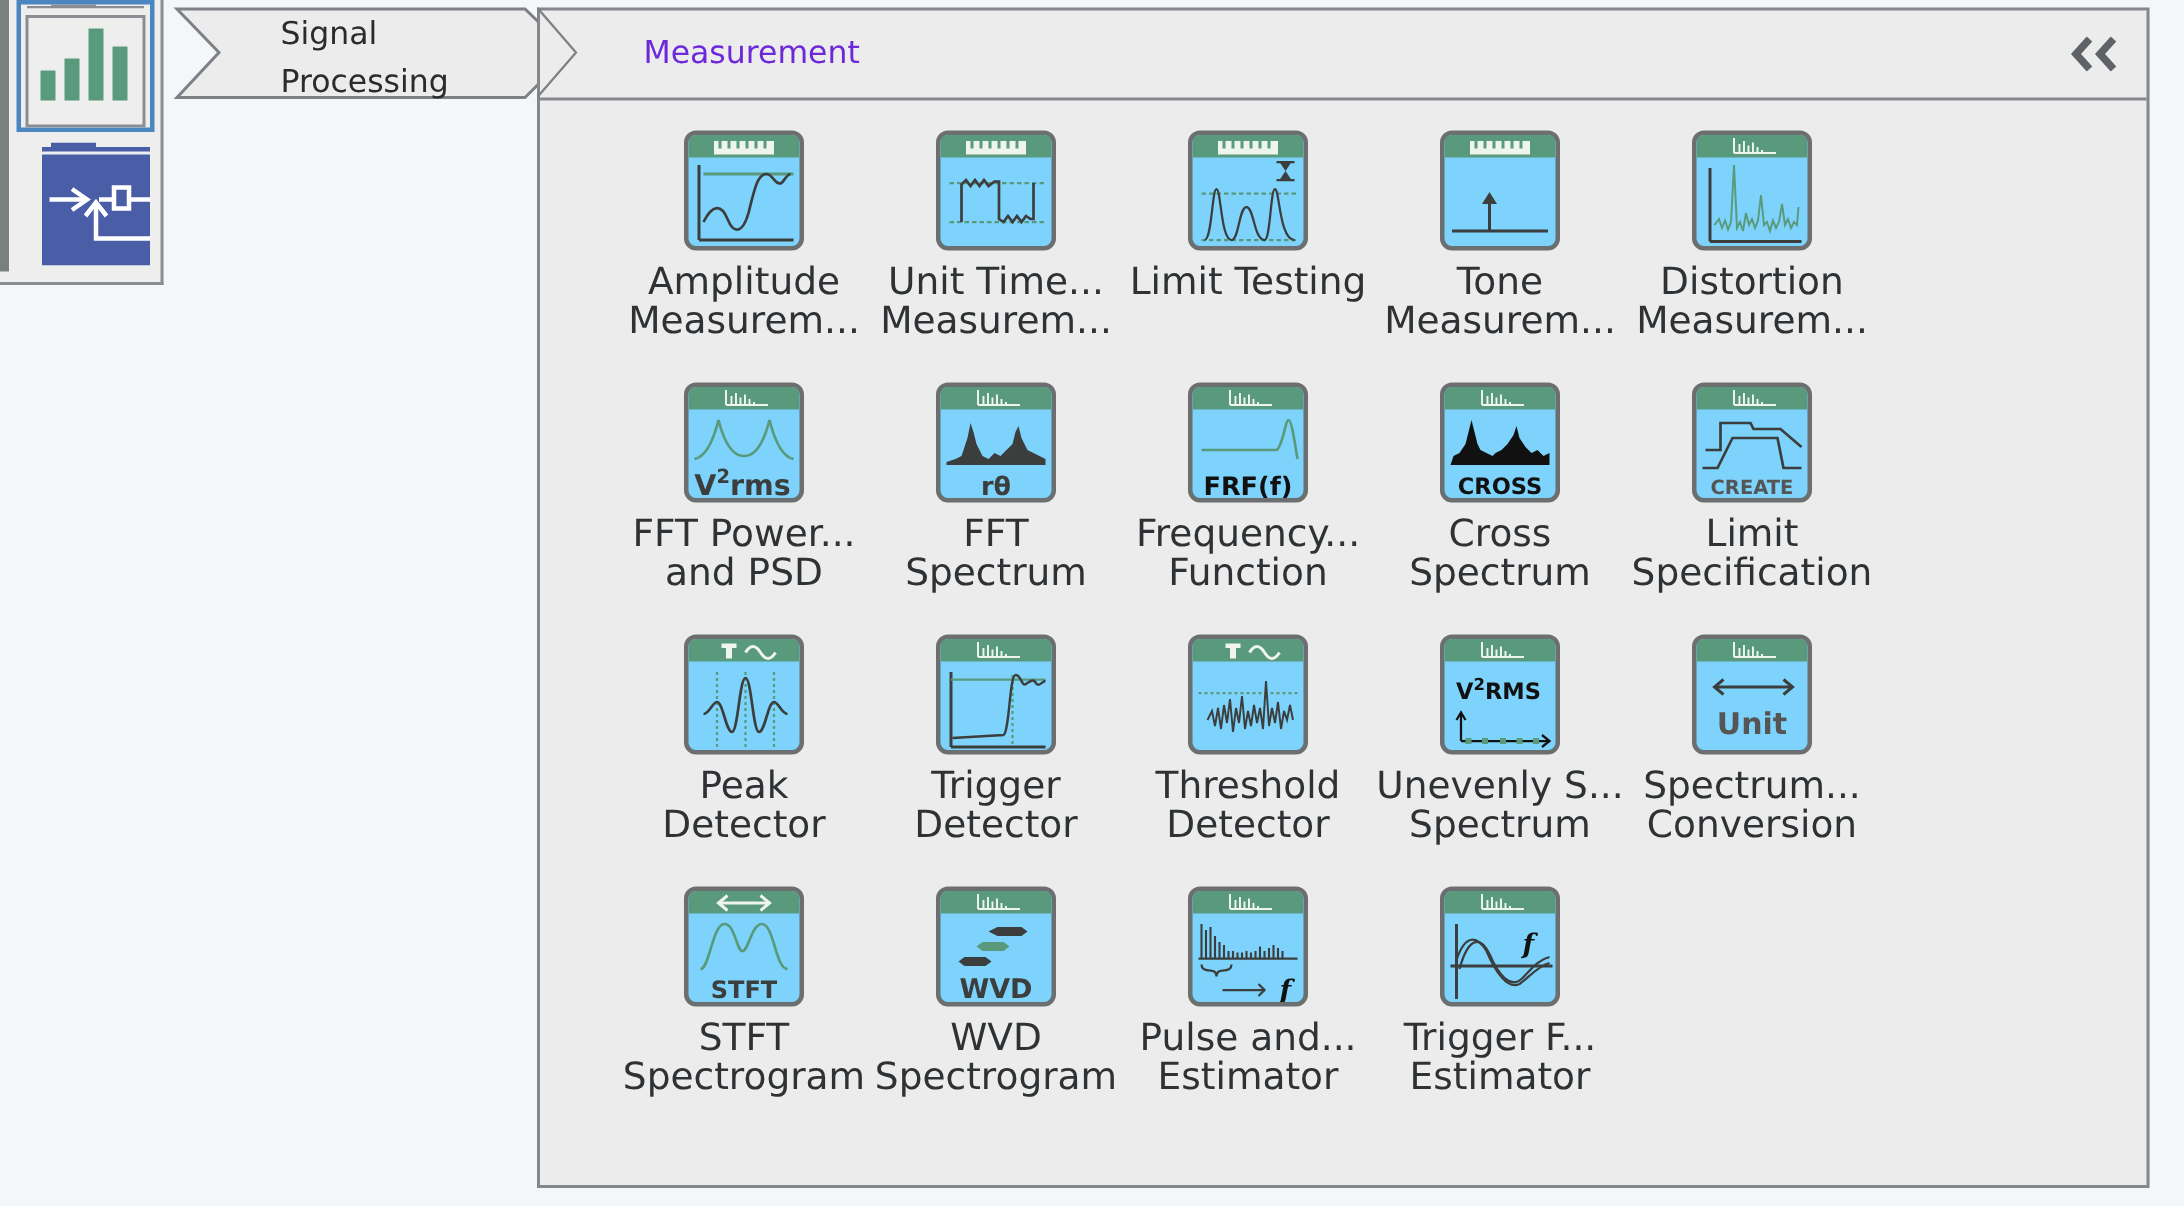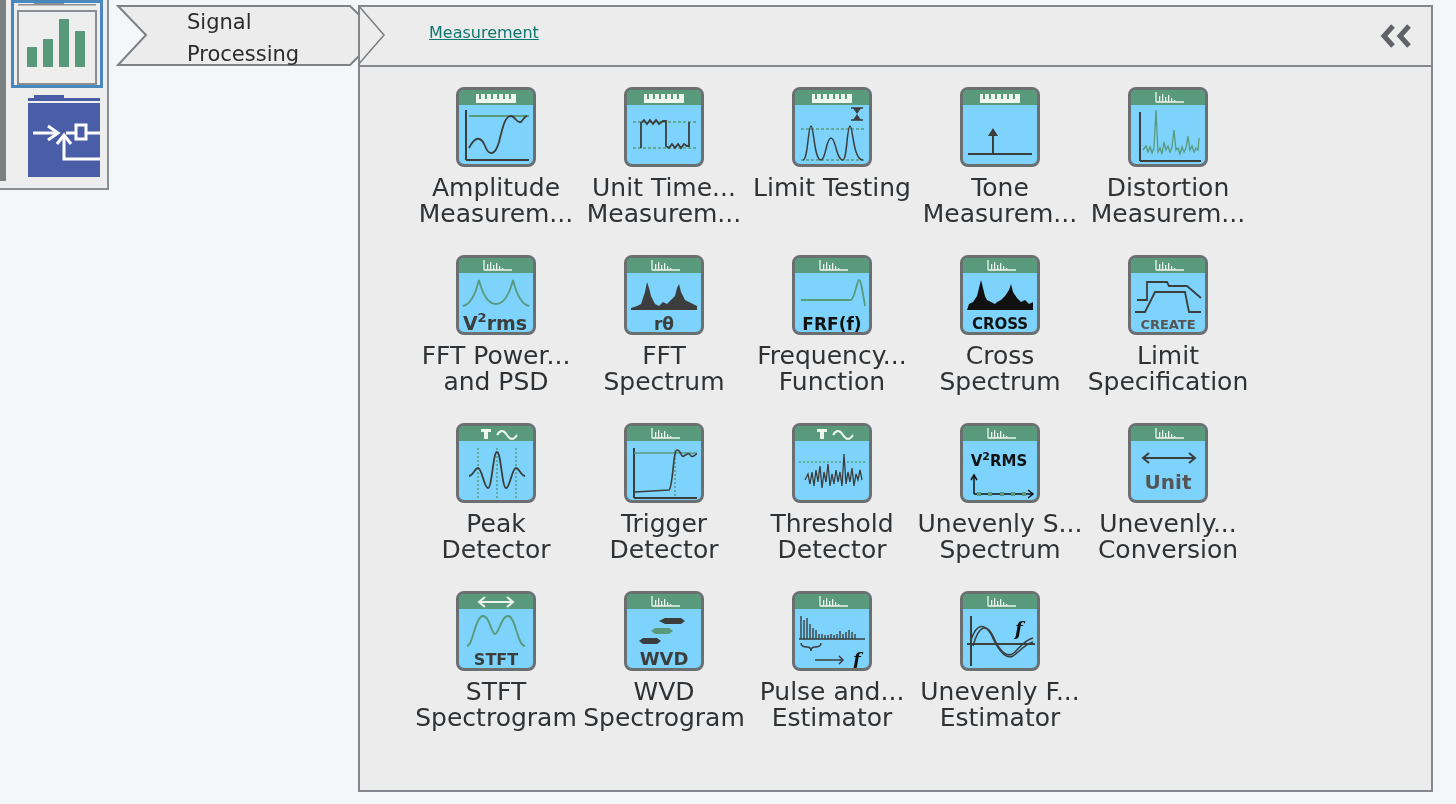--- a/index.html
+++ b/index.html
@@ -43,21 +43,21 @@
   .panel {
     position: absolute; left: 358px; top: 5px; width: 1075px; height: 787px;
     background: #ececec;
     border: 2px solid #84878c;
   }
   .panel-header {
     position: absolute; left: 0; top: 0; right: 0; height: 60px;
     border-bottom: 2px solid #84878c;
   }
   .panel-title {
-    position: absolute; left: 69px; top: 16px; font-size: 16px; color: #0f766e; text-decoration: underline;
+    position: absolute; left: 69px; top: 16px; font-size: 21px; color: #6d28d9;
   }
   .collapse-btn {
     position: absolute; right: 16px; top: 14px; width: 36px; height: 30px;
     cursor: pointer;
   }
   .header-chevron {
     position: absolute; left: -2px; top: -2px;
   }
 
   
@@ -454,21 +454,21 @@
             <rect x="37" y="5" width="1.3" height="7" fill="#eef6ec"></rect>
       <rect x="40" y="8" width="1.3" height="4" fill="#eef6ec"></rect>
             <rect x="43" y="10" width="1.3" height="2" fill="#eef6ec"></rect>
             <line x1="12" y1="32" x2="64" y2="32" stroke="#3b3e3d" stroke-width="2"></line>
      <polyline points="18,27 12,32 18,37" fill="none" stroke="#3b3e3d" stroke-width="2"></polyline>
      <polyline points="58,27 64,32 58,37" fill="none" stroke="#3b3e3d" stroke-width="2"></polyline>
             <text x="37" y="63" text-anchor="middle" font-family="DejaVu Sans, sans-serif" font-weight="bold" font-size="20" fill="#555">Unit</text>
           </svg>
         </div>
         <div class="item-label">
-          <span>Unevenly...</span>
+          <span>Spectrum...</span>
           <span>Conversion</span>
         </div>
       </div>
       <div class="item">
         <div class="icon-box">
           <svg width="74" height="74" viewBox="0 0 74 74">
             <rect x="0" y="0" width="74" height="15" fill="#5a9a7c"></rect>
             <line x1="20" y1="8" x2="54" y2="8" stroke="#eef6ec" stroke-width="2"></line>
       <polyline points="26,3 20,8 26,13" fill="none" stroke="#eef6ec" stroke-width="2"></polyline>
       <polyline points="48,3 54,8 48,13" fill="none" stroke="#eef6ec" stroke-width="2"></polyline>
@@ -560,18 +560,18 @@
       <rect x="40" y="8" width="1.3" height="4" fill="#eef6ec"></rect>
             <rect x="43" y="10" width="1.3" height="2" fill="#eef6ec"></rect>
             <line x1="8" y1="22" x2="8" y2="72" stroke="#3b3e3d" stroke-width="2"></line>
      <line x1="4" y1="50" x2="72" y2="50" stroke="#3b3e3d" stroke-width="2"></line>
      <path d="M10,52 C16,30 24,30 30,42 C36,56 44,66 52,58 C58,52 62,46 70,44" fill="none" stroke="#3b3e3d" stroke-width="1.5"></path>
      <path d="M8,46 C14,28 22,30 28,40 C34,54 42,66 50,62 C56,58 62,50 70,48" fill="none" stroke="#3b3e3d" stroke-width="1.5"></path>
      <text x="52" y="41" font-family="DejaVu Serif, serif" font-style="italic" font-weight="bold" font-size="18" fill="#111">f</text>
           </svg>
         </div>
         <div class="item-label">
-          <span>Unevenly F...</span>
+          <span>Trigger F...</span>
           <span>Estimator</span>
         </div>
       </div>
     </div>
 </div>
 
 </body></html>

